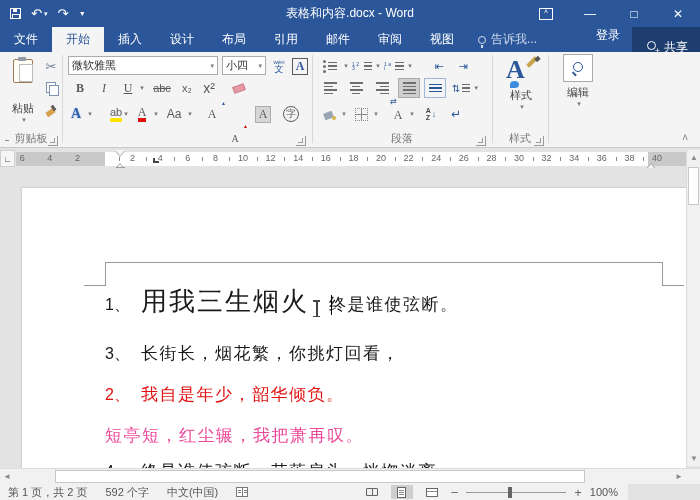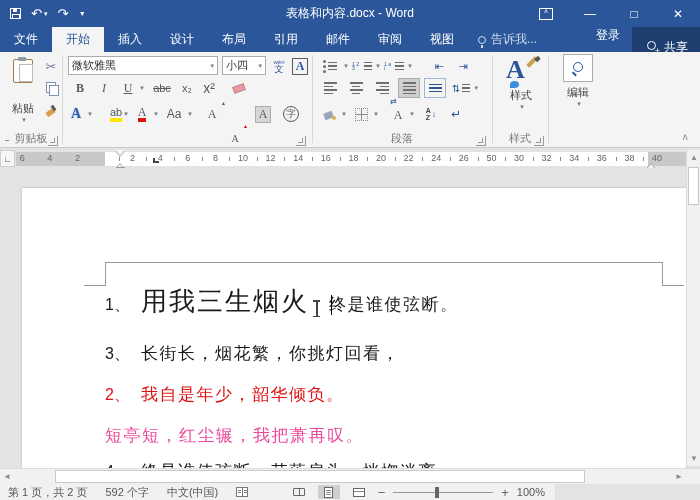--- a/index.html
+++ b/index.html
@@ -150,21 +150,21 @@
 
   
   .vscroll { position:absolute; right:0; top:150px; width:14px; height:316px; background:#f1f1f1; border-left:1px solid #dcdcdc; }
   .vscroll .sarrow { position:absolute; left:0; width:14px; height:15px; color:#8a8a8a; font-size:8px; display:flex; align-items:center; justify-content:center; }
   .vscroll .thumb { position:absolute; left:1px; top:17px; width:11px; height:38px; background:#fff; border:1px solid #c8c8c8; }
   .hscroll { position:absolute; left:0; top:468px; width:700px; height:16px; background:#f1f1f1; border-top:1px solid #dcdcdc; }
   .hscroll .sarrow { position:absolute; top:0; width:14px; height:15px; color:#8a8a8a; font-size:8px; display:flex; align-items:center; justify-content:center; }
   .hscroll .thumb { position:absolute; left:55px; top:1px; width:530px; height:13px; background:#fff; border:1px solid #c8c8c8; }
 
   
-  .statusbar { position:absolute; left:0; top:484px; width:555px; height:16px; background:#f1f1f2; display:flex; align-items:center; font-size:11px; color:#555; }
+  .statusbar { position:absolute; left:0; top:484px; width:628px; height:16px; background:#f1f1f2; display:flex; align-items:center; font-size:11px; color:#555; }
   .statusbar .left { display:flex; align-items:center; gap:18px; padding-left:8px; }
   .minibook { width:12px; height:10px; border:1px solid #777; position:relative; background:#fff; }
   .minibook:before { content:""; position:absolute; left:5px; top:0; width:1px; height:8px; background:#777; }
   .minibook:after { content:""; position:absolute; left:1px; top:2px; width:3px; height:1px; background:#777; box-shadow:0 2px 0 #777, 6px 0 0 #777, 6px 2px 0 #777; }
   .statusbar .right { margin-left:auto; display:flex; align-items:center; gap:8px; padding-right:10px; }
   .viewbtn { width:22px; height:14px; display:flex; align-items:center; justify-content:center; }
   .viewbtn.sel { background:#cfcfcf; }
   .vi-read { width:12px; height:8px; border:1px solid #666; border-radius:1px 1px 0 0; position:relative; }
   .vi-read:before { content:""; position:absolute; left:5px; top:0; width:1px; height:7px; background:#666; }
   .vi-print { width:9px; height:11px; border:1px solid #666; position:relative; background:#fff; }
@@ -460,21 +460,21 @@
         <span class="rnum" style="left: 194.4px;">8</span>
         <span class="rnum" style="left: 222px;">10</span>
         <span class="rnum" style="left: 249.6px;">12</span>
         <span class="rnum" style="left: 277.2px;">14</span>
         <span class="rnum" style="left: 304.8px;">16</span>
         <span class="rnum" style="left: 332.4px;">18</span>
         <span class="rnum" style="left: 360px;">20</span>
         <span class="rnum" style="left: 387.6px;">22</span>
         <span class="rnum" style="left: 415.2px;">24</span>
         <span class="rnum" style="left: 442.8px;">26</span>
-        <span class="rnum" style="left: 470.4px;">50</span>
+        <span class="rnum" style="left: 470.4px;">28</span>
         <span class="rnum" style="left: 498px;">30</span>
         <span class="rnum" style="left: 525.6px;">32</span>
         <span class="rnum" style="left: 553.2px;">34</span>
         <span class="rnum" style="left: 580.8px;">36</span>
         <span class="rnum" style="left: 608.4px;">38</span>
         <span class="rnum" style="left: 636px;">40</span>
         <span class="rtick" style="left: 102.8px;"></span>
         <span class="rtick" style="left: 130.4px;"></span>
         <span class="rtick" style="left: 158px;"></span>
         <span class="rtick" style="left: 185.6px;"></span>

